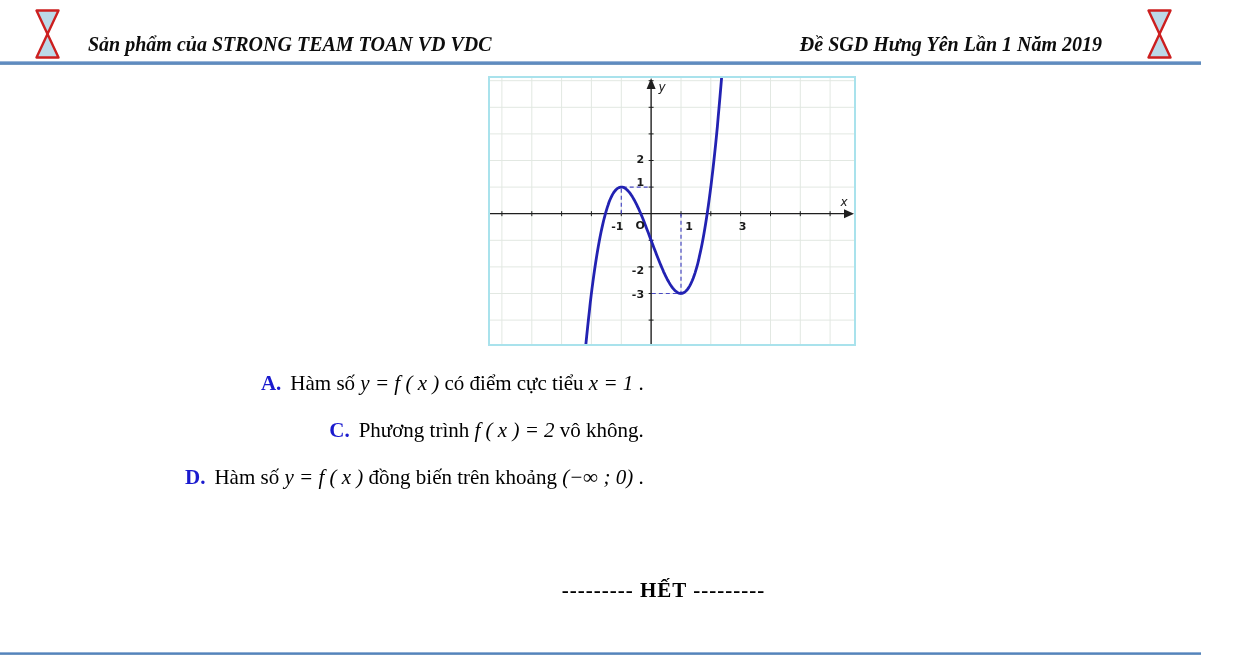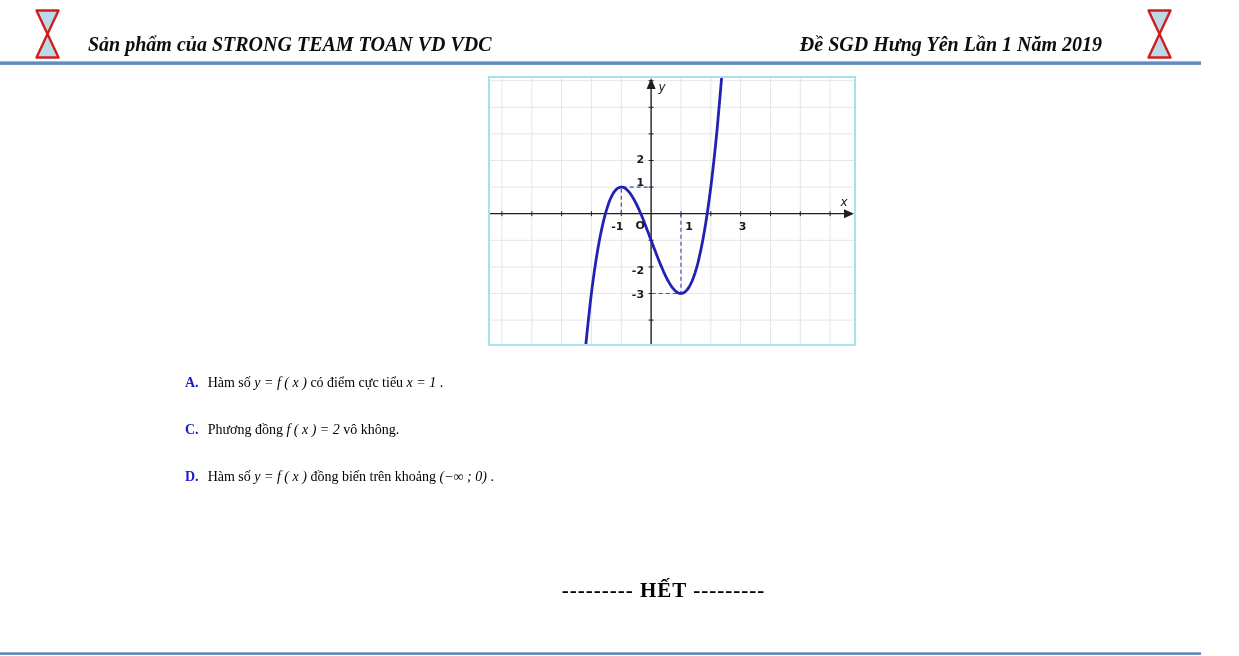--- a/index.html
+++ b/index.html
@@ -16,21 +16,21 @@
   .rule{position:absolute;left:0;width:100%;}
   .rule.top{top:61px;height:4px;}
   .rule.bottom{bottom:1px;height:3px;}
   
   .graph-panel{position:absolute;left:488px;top:76px;width:364px;height:266px;
                border:2px solid #a9e2ec;background:#fff;}
   #chart{display:block;}
   #chart text.tick{font-family:"DejaVu Sans",sans-serif;font-size:11px;font-weight:bold;fill:#1a1a1a;}
   #chart text.axlab{font-family:"DejaVu Sans",sans-serif;font-size:12px;font-style:italic;fill:#1a1a1a;}
   
-  .options{position:absolute;left:185px;top:366px;font-size:14px;}
+  .options{position:absolute;left:185px;top:366px;font-size:21px;text-align:right;}
   .option{height:34px;line-height:34px;margin-bottom:13px;white-space:nowrap;}
   .option .letter{font-weight:bold;margin-right:9px;}
   .option .math{font-style:italic;}
   
   .footer{position:absolute;left:0;top:578px;width:100%;text-align:center;
           font-size:21px;font-weight:bold;letter-spacing:1px;
           padding-left:52px;box-sizing:border-box;margin-left:37px;}
 </style>
 </head>
 <body>
@@ -106,20 +106,20 @@
         <text x="154.1" y="195.9" text-anchor="end" class="tick">-2</text>
         <text x="154.1" y="219.5" text-anchor="end" class="tick">-3</text>
         <text x="150.1" y="150.7" text-anchor="middle" class="tick">O</text>
         <text x="354.0" y="127.7" text-anchor="middle" class="axlab">x</text>
         <text x="172.1" y="13.0" text-anchor="middle" class="axlab">y</text>
       </svg>
   </div>
 
   <div class="options" id="options">
       <div class="option"><span class="letter" style="color: rgb(26, 26, 206);">A.</span><span class="plain">Hàm số </span><span class="math">y = f ( x )</span><span class="plain"> có điểm cực tiểu </span><span class="math">x = 1</span><span class="plain"> .</span></div>
-      <div class="option"><span class="letter" style="color: rgb(26, 26, 206);">C.</span><span class="plain">Phương đồng </span><span class="math">f ( x ) = 2</span><span class="plain"> vô không.</span></div>
+      <div class="option"><span class="letter" style="color: rgb(26, 26, 206);">C.</span><span class="plain">Phương trình </span><span class="math">f ( x ) = 2</span><span class="plain"> vô không.</span></div>
       <div class="option"><span class="letter" style="color: rgb(26, 26, 206);">D.</span><span class="plain">Hàm số </span><span class="math">y = f ( x )</span><span class="plain"> đồng biến trên khoảng </span><span class="math">(−∞ ; 0)</span><span class="plain"> .</span></div>
     </div>
 
   <div class="footer">--------- HẾT ---------</div>
   <div class="rule bottom" style="background: linear-gradient(rgb(182, 201, 224), rgb(79, 129, 189) 45%, rgb(125, 159, 194));"></div>
 
 </div>
 
 </body></html>

